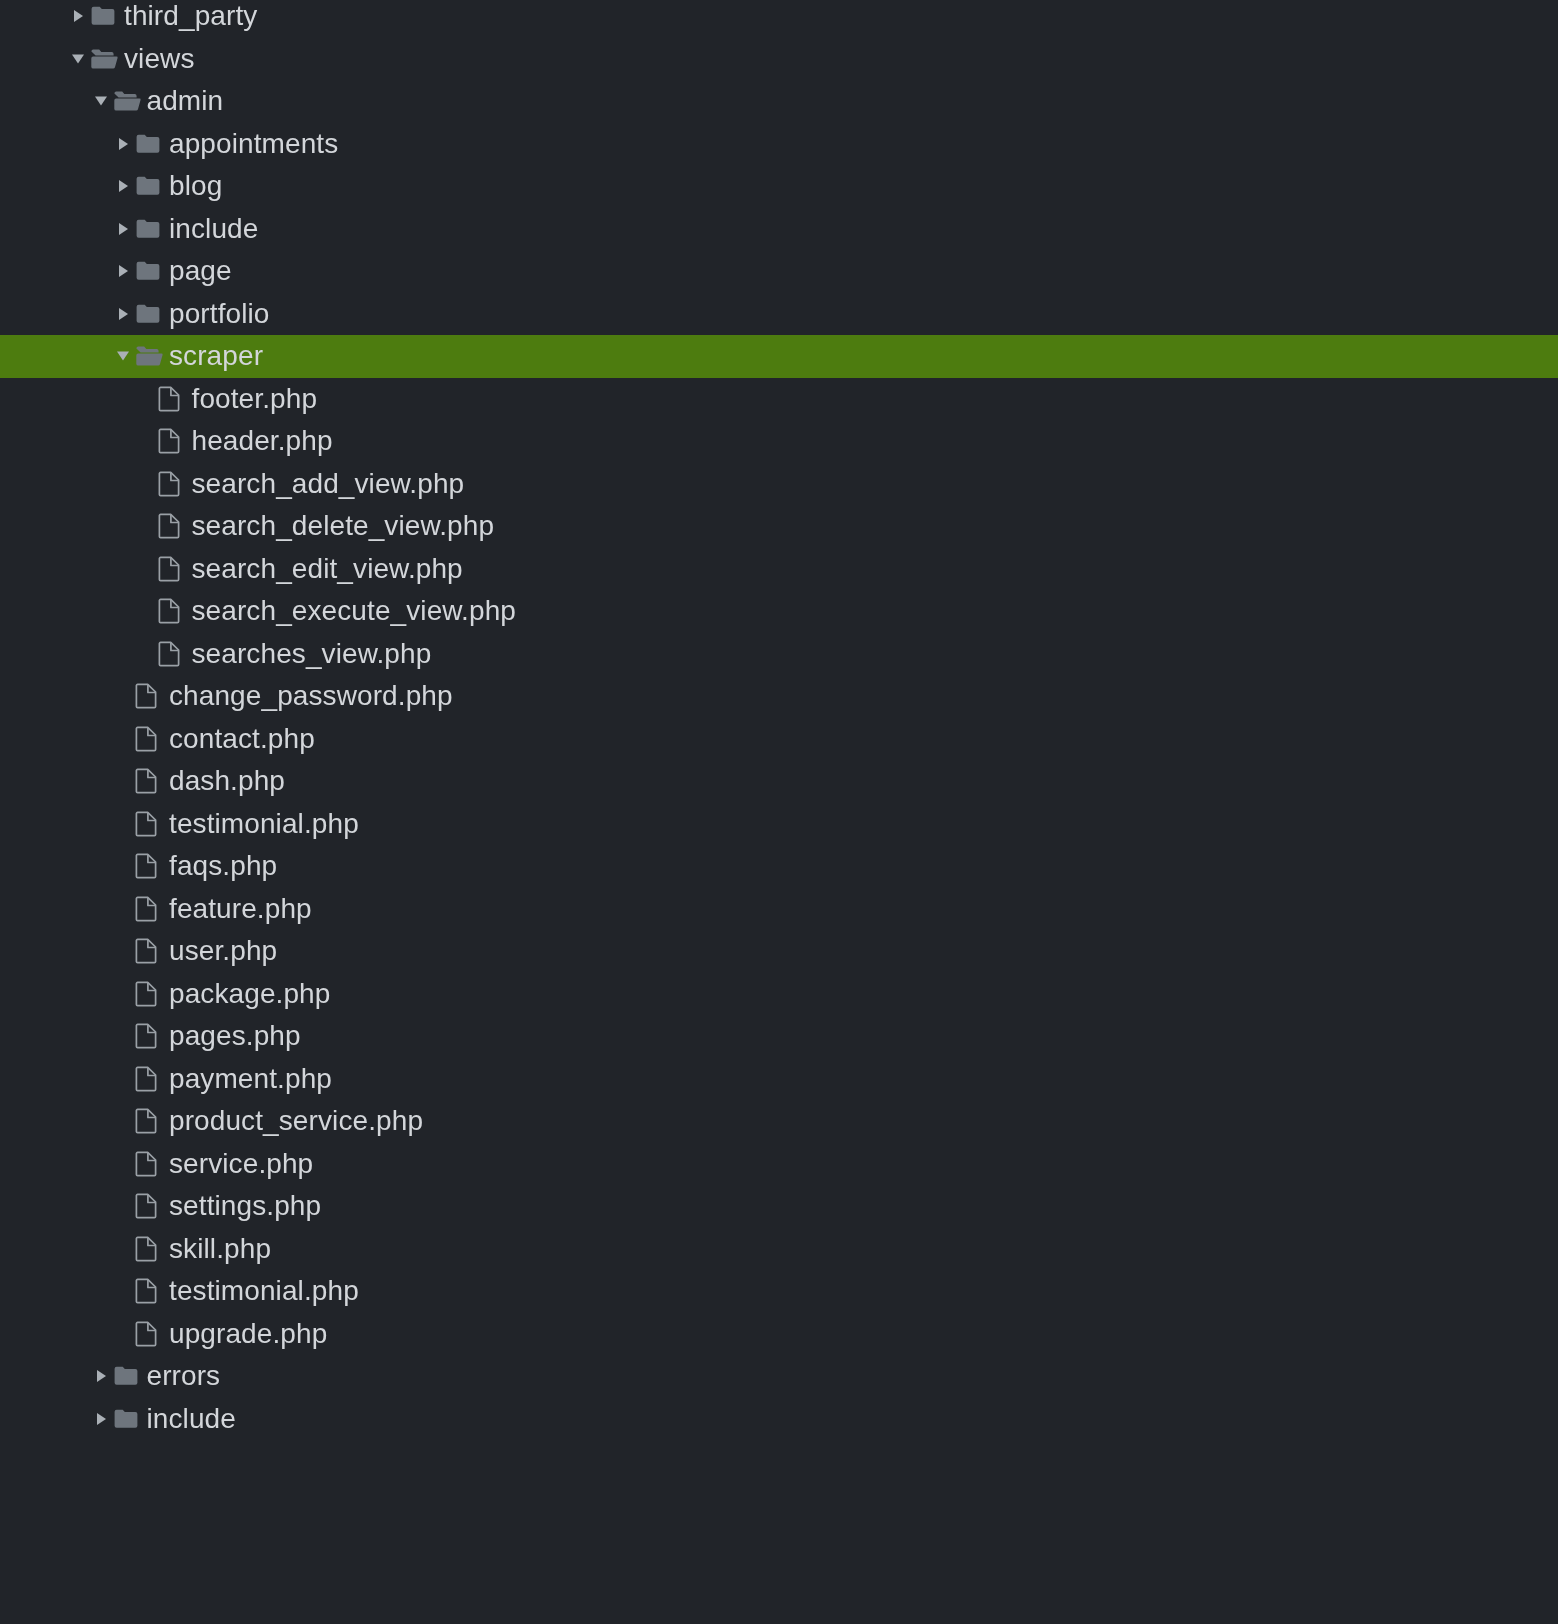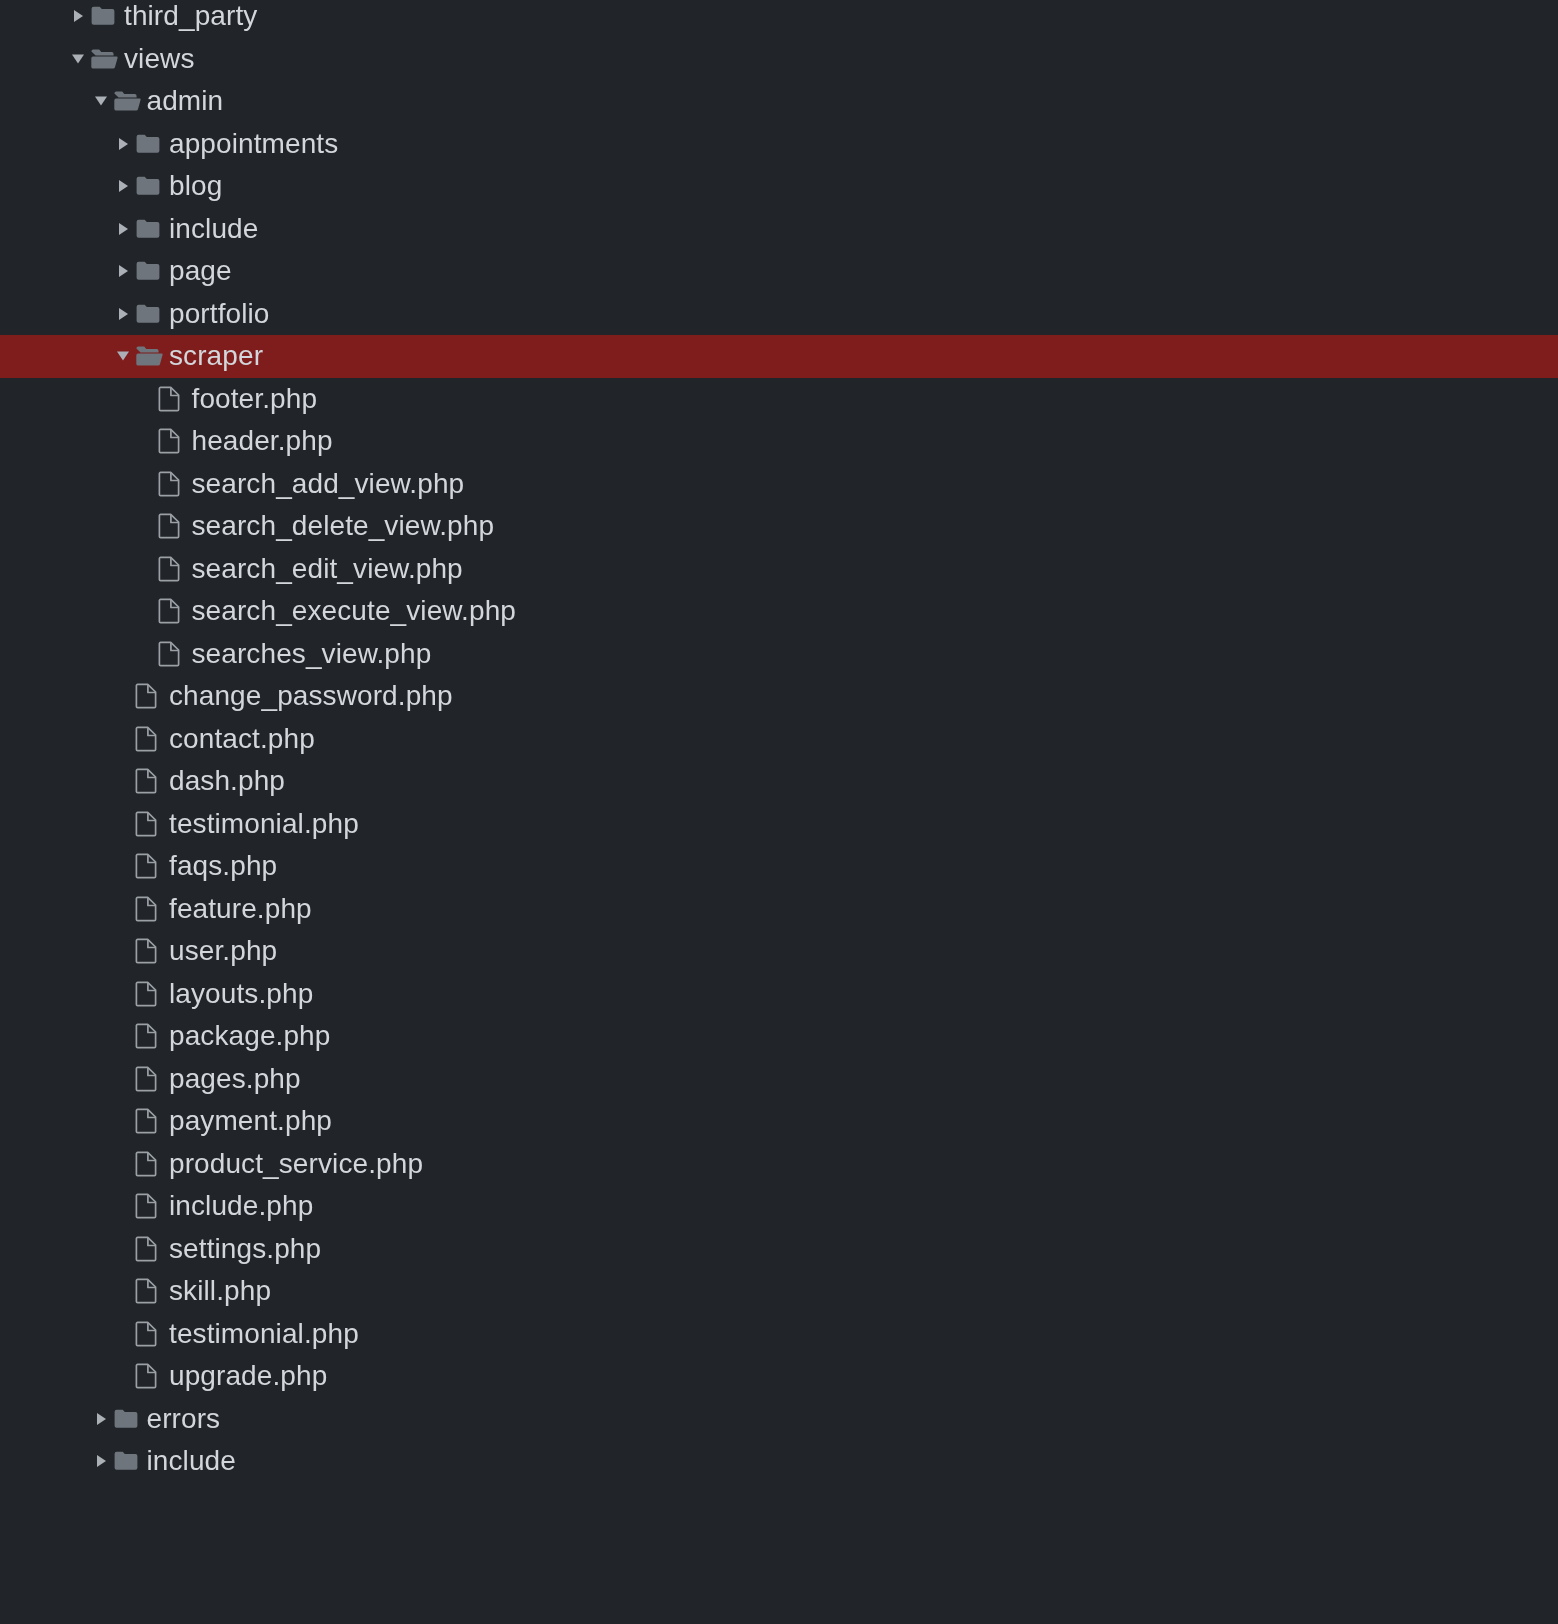--- a/index.html
+++ b/index.html
@@ -30,21 +30,21 @@
     position: relative;
     height: 42.5px;
     display: flex;
     align-items: center;
     white-space: nowrap;
     background: transparent;
     cursor: default;
     user-select: none;
   }
   .row.selected {
-    background: #7f1d1d;
+    background: #4d7c0f;
   }
   
   #tree-inner {
     position: relative;
     margin-top: -5px;
   }
 
   .indent {
     display: inline-block;
     flex: 0 0 auto;
@@ -362,31 +362,20 @@
       </div>
       <div class="row">
         <span class="indent" style="width: 113px;"></span>
         <span class="twisty none"></span>
         <span class="icon">
           <svg width="22" height="26" viewBox="0 0 22 26">
             <path fill="none" stroke="#9aa0a6" stroke-width="1.7" stroke-linejoin="round" d="M1.4 2.6a1.2 1.2 0 0 1 1.2-1.2h10.1l7.9 7.6v14.4a1.2 1.2 0 0 1-1.2 1.2H2.6a1.2 1.2 0 0 1-1.2-1.2z"></path>
             <path fill="none" stroke="#9aa0a6" stroke-width="1.7" stroke-linejoin="round" d="M12.9 1.5v8.0h7.6"></path>
           </svg>
         </span>
-        <span class="label">layouts.php</span>
-      </div>
-      <div class="row">
-        <span class="indent" style="width: 113px;"></span>
-        <span class="twisty none"></span>
-        <span class="icon">
-          <svg width="22" height="26" viewBox="0 0 22 26">
-            <path fill="none" stroke="#9aa0a6" stroke-width="1.7" stroke-linejoin="round" d="M1.4 2.6a1.2 1.2 0 0 1 1.2-1.2h10.1l7.9 7.6v14.4a1.2 1.2 0 0 1-1.2 1.2H2.6a1.2 1.2 0 0 1-1.2-1.2z"></path>
-            <path fill="none" stroke="#9aa0a6" stroke-width="1.7" stroke-linejoin="round" d="M12.9 1.5v8.0h7.6"></path>
-          </svg>
-        </span>
         <span class="label">package.php</span>
       </div>
       <div class="row">
         <span class="indent" style="width: 113px;"></span>
         <span class="twisty none"></span>
         <span class="icon">
           <svg width="22" height="26" viewBox="0 0 22 26">
             <path fill="none" stroke="#9aa0a6" stroke-width="1.7" stroke-linejoin="round" d="M1.4 2.6a1.2 1.2 0 0 1 1.2-1.2h10.1l7.9 7.6v14.4a1.2 1.2 0 0 1-1.2 1.2H2.6a1.2 1.2 0 0 1-1.2-1.2z"></path>
             <path fill="none" stroke="#9aa0a6" stroke-width="1.7" stroke-linejoin="round" d="M12.9 1.5v8.0h7.6"></path>
           </svg>
@@ -417,21 +406,21 @@
       </div>
       <div class="row">
         <span class="indent" style="width: 113px;"></span>
         <span class="twisty none"></span>
         <span class="icon">
           <svg width="22" height="26" viewBox="0 0 22 26">
             <path fill="none" stroke="#9aa0a6" stroke-width="1.7" stroke-linejoin="round" d="M1.4 2.6a1.2 1.2 0 0 1 1.2-1.2h10.1l7.9 7.6v14.4a1.2 1.2 0 0 1-1.2 1.2H2.6a1.2 1.2 0 0 1-1.2-1.2z"></path>
             <path fill="none" stroke="#9aa0a6" stroke-width="1.7" stroke-linejoin="round" d="M12.9 1.5v8.0h7.6"></path>
           </svg>
         </span>
-        <span class="label">include.php</span>
+        <span class="label">service.php</span>
       </div>
       <div class="row">
         <span class="indent" style="width: 113px;"></span>
         <span class="twisty none"></span>
         <span class="icon">
           <svg width="22" height="26" viewBox="0 0 22 26">
             <path fill="none" stroke="#9aa0a6" stroke-width="1.7" stroke-linejoin="round" d="M1.4 2.6a1.2 1.2 0 0 1 1.2-1.2h10.1l7.9 7.6v14.4a1.2 1.2 0 0 1-1.2 1.2H2.6a1.2 1.2 0 0 1-1.2-1.2z"></path>
             <path fill="none" stroke="#9aa0a6" stroke-width="1.7" stroke-linejoin="round" d="M12.9 1.5v8.0h7.6"></path>
           </svg>
         </span>

